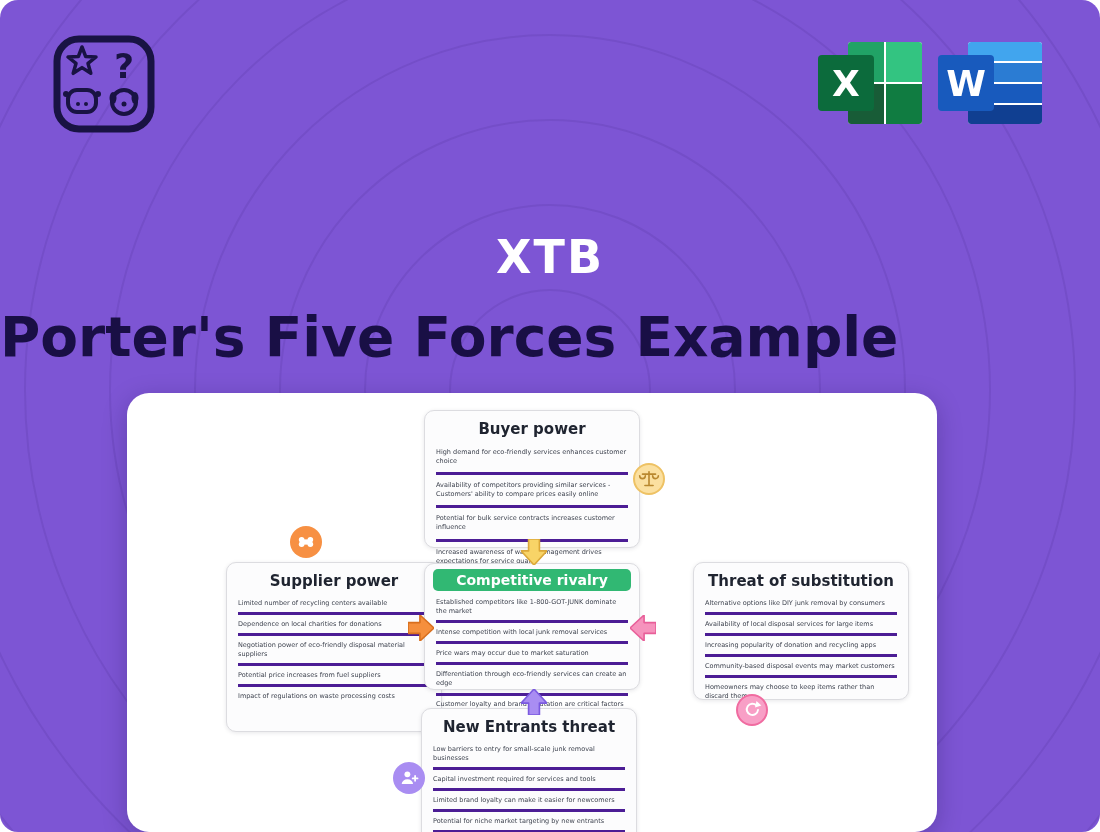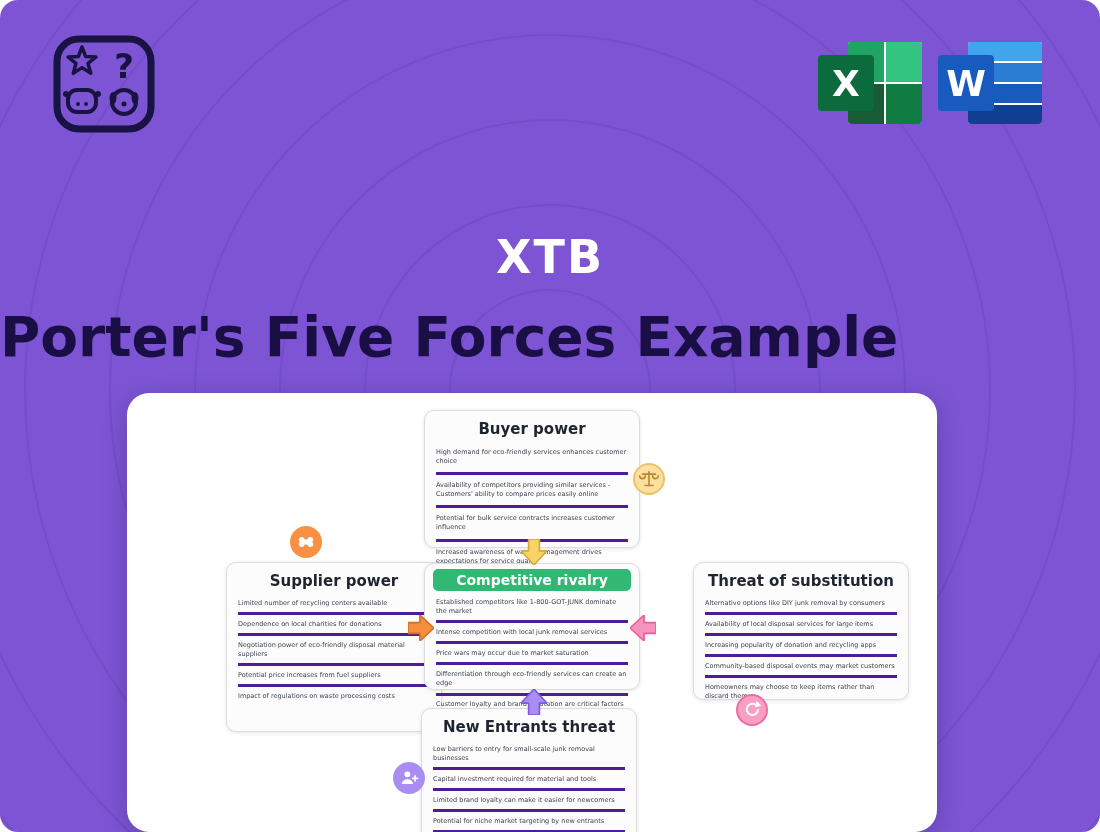--- a/index.html
+++ b/index.html
@@ -154,21 +154,21 @@
           <div class="item">Increasing popularity of donation and recycling apps</div>
           <div class="item">Community-based disposal events may market customers</div>
           <div class="item">Homeowners may choose to keep items rather than discard them</div>
         </div>
     </div>
 
     <div class="fbox" id="box-entrants">
       <h3>New Entrants threat</h3>
       <div class="items">
           <div class="item">Low barriers to entry for small-scale junk removal businesses</div>
-          <div class="item">Capital investment required for material and tools</div>
+          <div class="item">Capital investment required for services and tools</div>
           <div class="item">Limited brand loyalty can make it easier for newcomers</div>
           <div class="item">Potential for niche market targeting by new entrants</div>
           <div class="item">Regulatory compliance knowledge is essential for new businesses</div>
         </div>
     </div>
 
     <svg class="arrow" id="arrow-down" viewBox="0 0 24 24">
       <polygon points="7,0 17,0 17,11 24,11 12,24 0,11 7,11" fill="#f8d467" stroke="#dba838" stroke-width="1.5" stroke-linejoin="round"></polygon>
     </svg>
     <svg class="arrow" id="arrow-up" viewBox="0 0 24 24">

